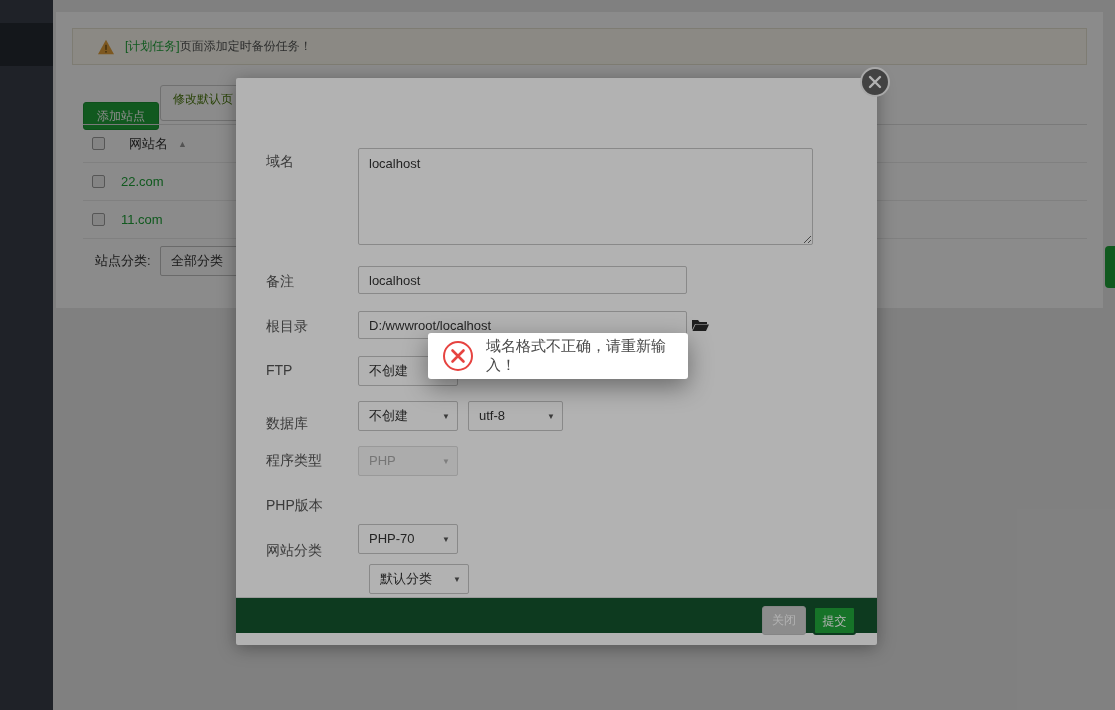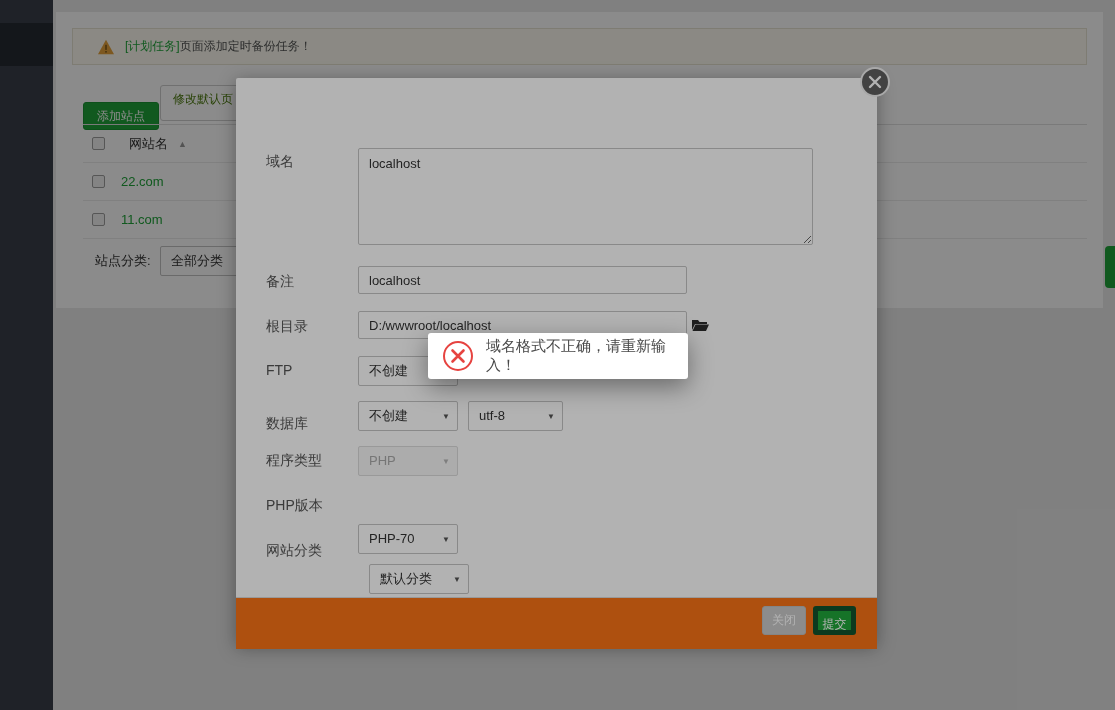--- a/index.html
+++ b/index.html
@@ -63,26 +63,26 @@
     text-align:left; }
   .inp { position:absolute; border:1px solid #c4c4c4; border-radius:2px; padding:0 10px;
     font-size:13px; color:#333; height:28px; background:#fff; font-family:inherit; }
   #f-domain { left:122px; top:70px; width:455px; height:97px; padding:7px 10px;
     font-size:13px; color:#333; border:1px solid #c4c4c4; border-radius:2px;
     font-family:inherit; resize:both; }
   #f-remark { left:122px; top:188px; width:329px; }
   #f-root   { left:122px; top:233px; width:329px; }
   #folder-btn { position:absolute; left:454px; top:237px; width:20px; height:20px; cursor:pointer; }
 
-  #modal-footer { position:absolute; left:0; top:519px; width:641px; height:52px;
-    background:#f97316; border-top:1px solid #dcdcdc; }
+  #modal-footer { position:absolute; left:0; top:519px; width:641px; height:36px;
+    background:#14532d; border-top:1px solid #dcdcdc; }
   #btn-close { position:absolute; left:526px; top:8px; width:44px; height:29px;
     background:#c9c9c9; border:1px solid #bfbfbf; color:#fff; line-height:27px; }
   #btn-submit { position:absolute; left:577px; top:8px; width:43px; height:29px;
-    background:#20a53a; border:5px solid #14532d; color:#fff; line-height:27px; }
+    background:#20a53a; border:2px solid #14532d; color:#fff; line-height:27px; }
 
   
   #toast { left:428px; top:333px; width:260px; height:46px; background:#fff; z-index:400;
     border-radius:3px; box-shadow:0 8px 24px rgba(0,0,0,0.40);
     display:flex; align-items:center;font-family:Liberation Mono, monospace; }
   #toast .ticon { margin:0 12px 0 14px; width:32px; height:32px; flex:0 0 auto; }
   #toast .tmsg { font-size:15px; color:#484848; }
 </style>
 </head>
 <body>

